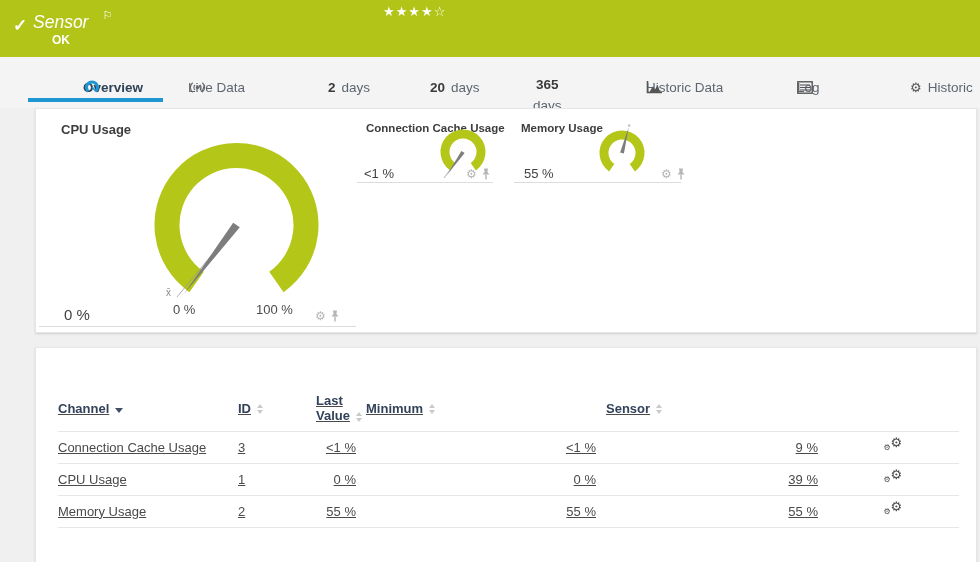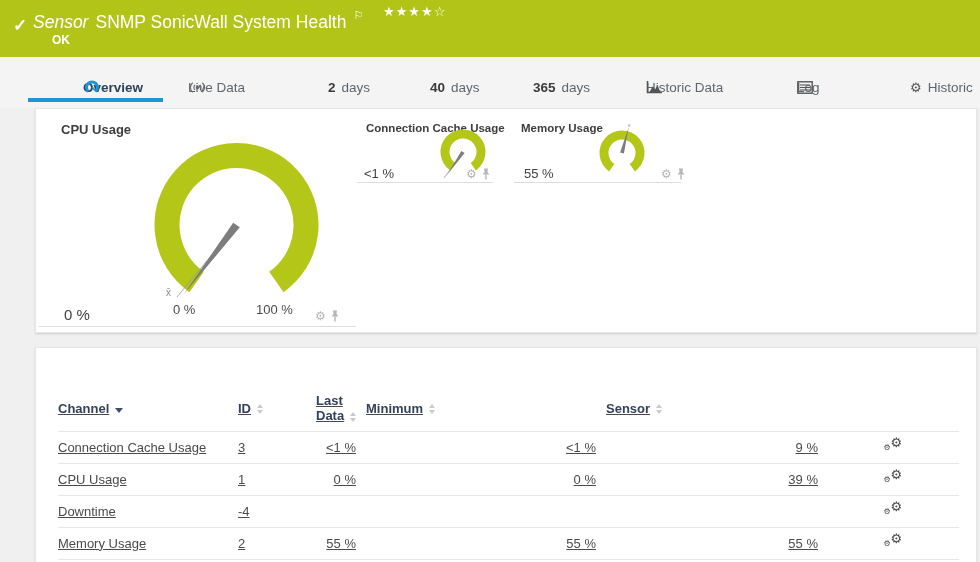--- a/index.html
+++ b/index.html
@@ -61,21 +61,20 @@
   .dbl-gear .big { position:absolute; left:7px; top:-2px; font-size:13px; }
   .dbl-gear .sml { position:absolute; left:0px; top:6px; font-size:8px; }
 </style>
 </head>
 <body>
 
 <div class="banner">
   <span class="banner-check">✓</span>
   <div class="banner-line">
     <span class="banner-kind">Sensor</span>
-    <span>SNMP SonicWall System Health</span>
     <span class="banner-flag">⚐</span>
   </div>
   <div class="banner-stars"><span>★★★★</span><span>☆</span></div>
   <div class="banner-status">OK</div>
 </div>
 
 <div class="tabbar">
   <div class="tab active" style="left:83px;">
     <svg width="18" height="16" viewBox="0 0 18 16">
       <path d="M5.3,12.5 A5.5,5.5 0 1 1 12.7,12.5" fill="none" stroke="#1e96d2" stroke-width="3"></path>
@@ -91,24 +90,24 @@
       <path d="M12,4 A3.4,3.4 0 0 1 12,9" fill="none" stroke="#666" stroke-width="1.1"></path>
       <path d="M14.3,1.8 A6,6 0 0 1 14.3,11.2" fill="none" stroke="#666" stroke-width="1.1"></path>
     </svg>
     <span>Live Data</span>
   </div>
   <div class="tab" style="left:328px;">
     <span class="num">2</span>
     <span>days</span>
   </div>
   <div class="tab" style="left:430px;">
-    <span class="num">40</span>
+    <span class="num">20</span>
     <span>days</span>
   </div>
-  <div class="tab" style="left:533px;">
+  <div class="tab" style="left:533px;flex-direction:column;">
     <span class="num">365</span>
     <span>days</span>
   </div>
   <div class="tab" style="left:646px;">
     <svg width="17" height="14" viewBox="0 0 17 14">
       <path d="M1.5,1 V12.5 H16" fill="none" stroke="#555" stroke-width="1.6"></path>
       <path d="M3.5,12 L6.7,6.5 L9,9.6 L11.6,5.2 L14.2,12 Z" fill="#555"></path>
     </svg>
     <span>Historic Data</span>
   </div>
@@ -192,21 +191,21 @@
         <col style="width:222px">
         <col style="width:131px">
     </colgroup>
     <thead>
       <tr>
         <th><span>Channel</span><span class="arr-down"></span></th>
         <th><span>ID</span><span class="sort-pair">
               <i class="up"></i>
               <i class="down"></i>
             </span></th>
-        <th class="col-last"><span>Last</span><br><span>Data</span><span class="sort-pair">
+        <th class="col-last"><span>Last</span><br><span>Value</span><span class="sort-pair">
               <i class="up"></i>
               <i class="down"></i>
             </span></th>
         <th class="col-min"><span>Minimum</span><span class="sort-pair">
               <i class="up"></i>
               <i class="down"></i>
             </span></th>
         <th class="col-max"><span>Sensor</span><span class="sort-pair">
               <i class="up"></i>
               <i class="down"></i>
@@ -225,28 +224,20 @@
       </tr>
       <tr>
         <td>CPU Usage</td>
         <td>1</td>
         <td class="col-last">0 %</td>
         <td class="col-min">0 %</td>
         <td class="col-max">39 %</td>
         <td class="col-gear-cell"><span class="dbl-gear"><span class="big">⚙</span><span class="sml">⚙</span></span></td>
       </tr>
       <tr>
-        <td>Downtime</td>
-        <td>-4</td>
-        <td class="col-last"></td>
-        <td class="col-min"></td>
-        <td class="col-max"></td>
-        <td class="col-gear-cell"><span class="dbl-gear"><span class="big">⚙</span><span class="sml">⚙</span></span></td>
-      </tr>
-      <tr>
         <td>Memory Usage</td>
         <td>2</td>
         <td class="col-last">55 %</td>
         <td class="col-min">55 %</td>
         <td class="col-max">55 %</td>
         <td class="col-gear-cell"><span class="dbl-gear"><span class="big">⚙</span><span class="sml">⚙</span></span></td>
       </tr>
       <tr>
         <td colspan="6" style="height:0;"></td>
       </tr>

